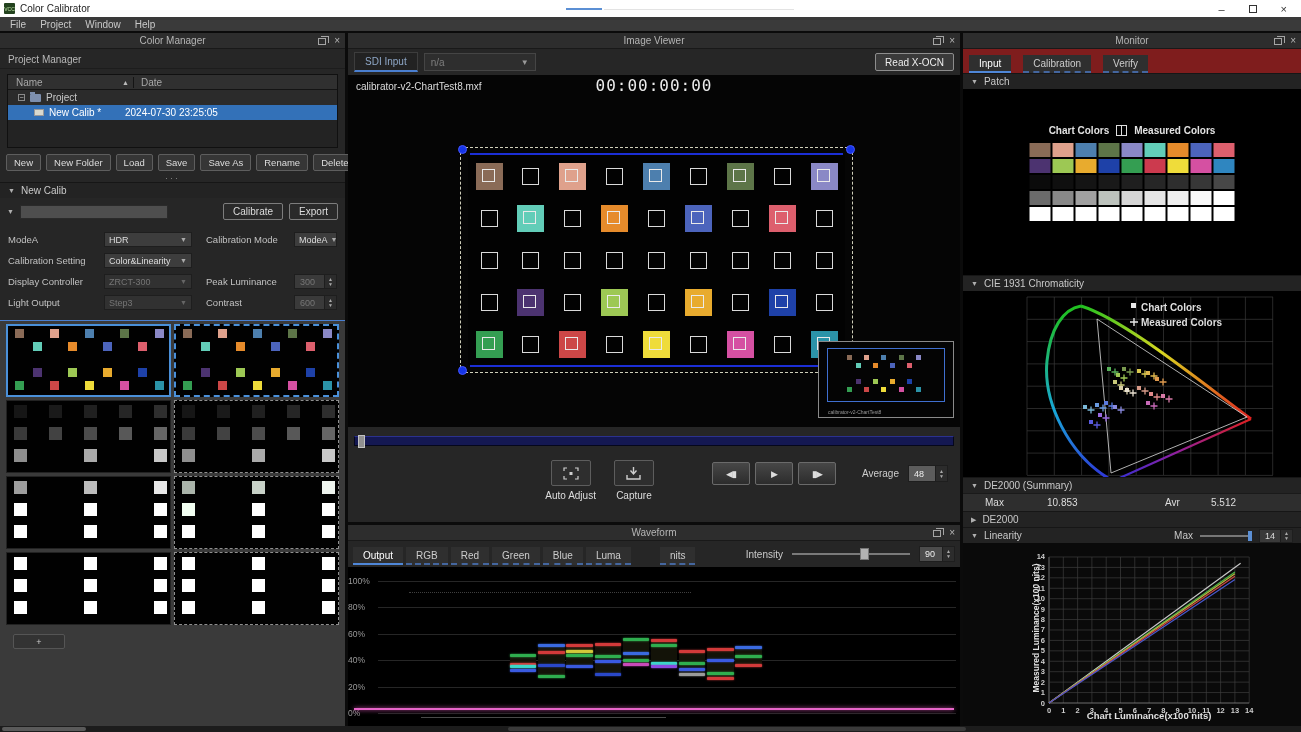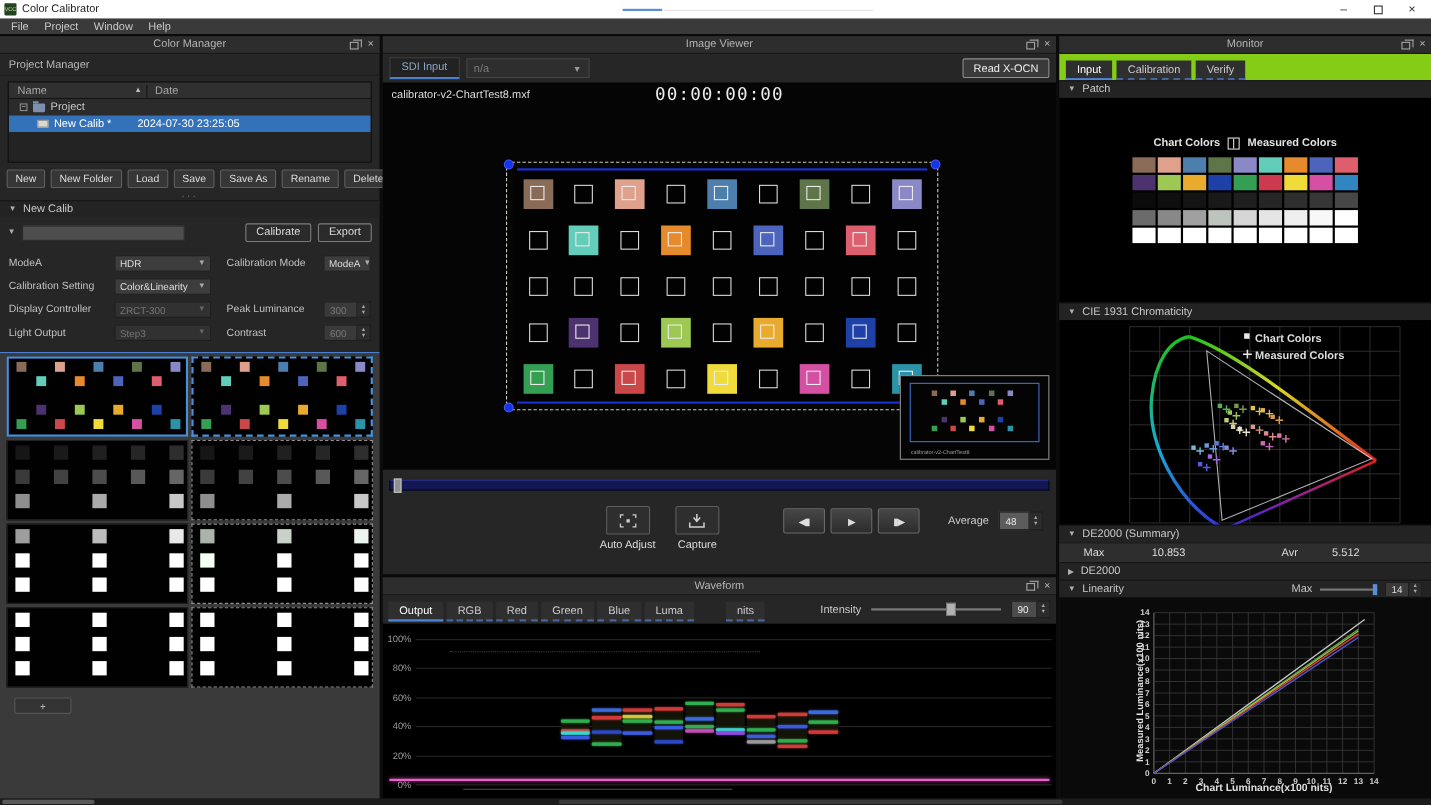--- a/index.html
+++ b/index.html
@@ -106,28 +106,28 @@
 .wtab.active{border-bottom:2px solid #4f87d8;color:#fff}
 .wtab.inactive{border-bottom:2px dashed #44669e}
 .wtab.nits{margin-left:26px}
 .wf-right{margin-left:auto;display:flex;align-items:center;gap:9px;font-size:10px;color:#ccc;padding-bottom:3px}
 .slider{width:118px;height:2px;background:#7a7a7a;position:relative}
 .sl-handle{position:absolute;top:-5px;width:9px;height:12px;background:#b2b2b2;border:1px solid #777}
 .wf-right .spin{height:16px;width:36px}
 .wf-right .spin .val{background:#4c4c4c;color:#eee}
 .wf-plot{flex:1;position:relative;background:#000;margin-top:2px;overflow:hidden}
 .wf-grid{position:absolute;left:30px;right:4px;height:1px;background:#262626}
-.wf-lab{position:absolute;left:0;width:26px;text-align:right;font-size:8.5px;color:#9a9a9a}
+.wf-lab{position:absolute;left:0;width:26px;text-align:left;font-size:8.5px;color:#9a9a9a}
 .wf-seg{position:absolute;height:3px;border-radius:1px}
 .wf-col{position:absolute;background:#131308}
 .wf-base{position:absolute;height:2px;background:#e665c8;box-shadow:0 0 4px #d050b0}
 .wf-noise{position:absolute;border-top:1px dotted #3f3f3f;height:1px}
 .wf-sub{position:absolute;height:1px;background:#4a4a4a}
 
-.mon-tabs{flex:0 0 24px;display:flex;align-items:flex-end;padding:0 6px;gap:4px;background:#84cc16}
+.mon-tabs{flex:0 0 24px;display:flex;align-items:flex-end;padding:0 6px;gap:12px;background:#7f1d1d}
 .blackarea{position:relative;background:#000;flex:0 0 auto;overflow:hidden}
 .patch-area{height:186px}
 .patch-title{position:absolute;top:36px;left:0;right:0;display:flex;align-items:center;justify-content:center;gap:7px;font-size:10px;font-weight:bold;color:#e2e2e2}
 .split-icon{width:11px;height:11px;border:1px solid #ddd;position:relative}
 .split-icon:after{content:"";position:absolute;left:4px;top:0;bottom:0;width:1px;background:#ddd}
 .patch-grid{position:absolute;top:54px;left:50%;transform:translateX(-50%);display:grid;grid-template-columns:repeat(9,21px);grid-auto-rows:14px;gap:2px}
 .patch-grid span{display:block}
 .cie-area{height:186px}
 .sum-row{flex:0 0 18px;display:flex;align-items:center;background:#2e2e2e;font-size:10px;color:#ddd;border-top:1px solid #1a1a1a}
 .sum-row .l1{padding-left:22px;width:84px}

